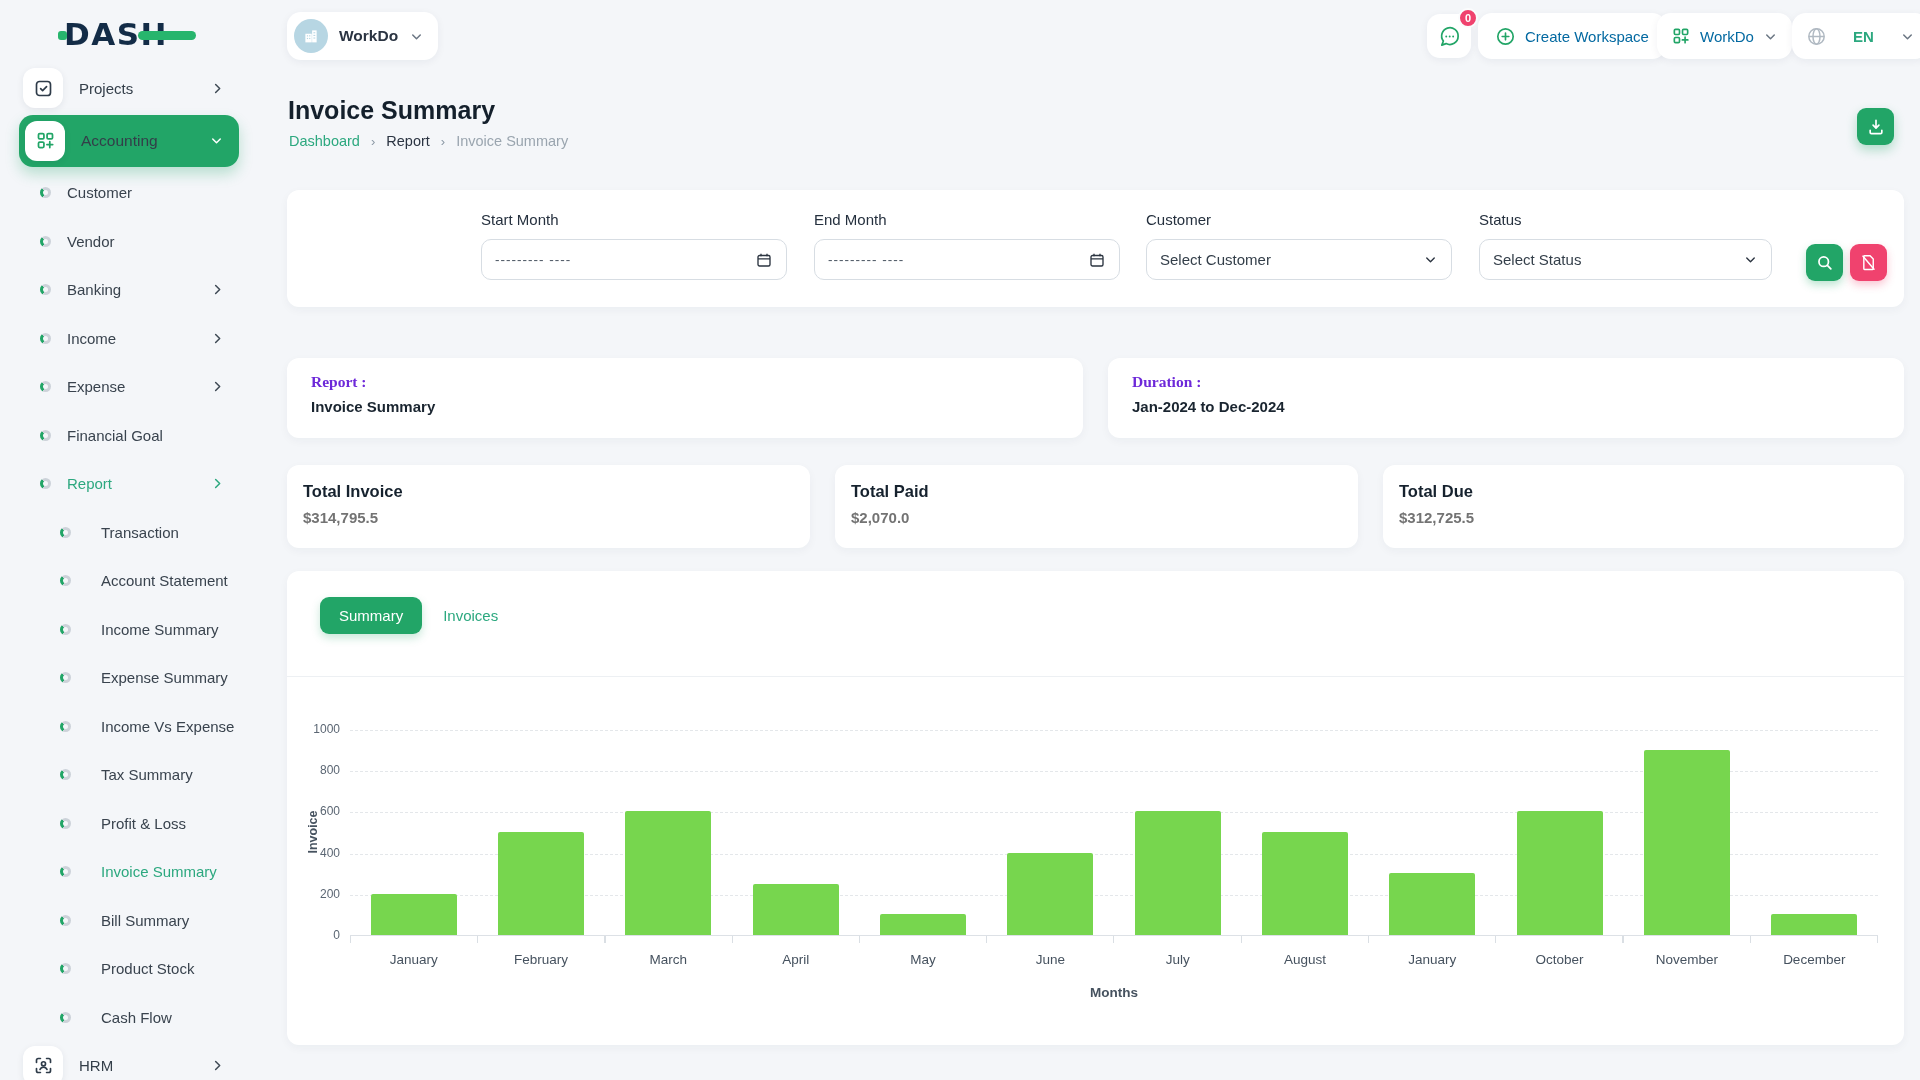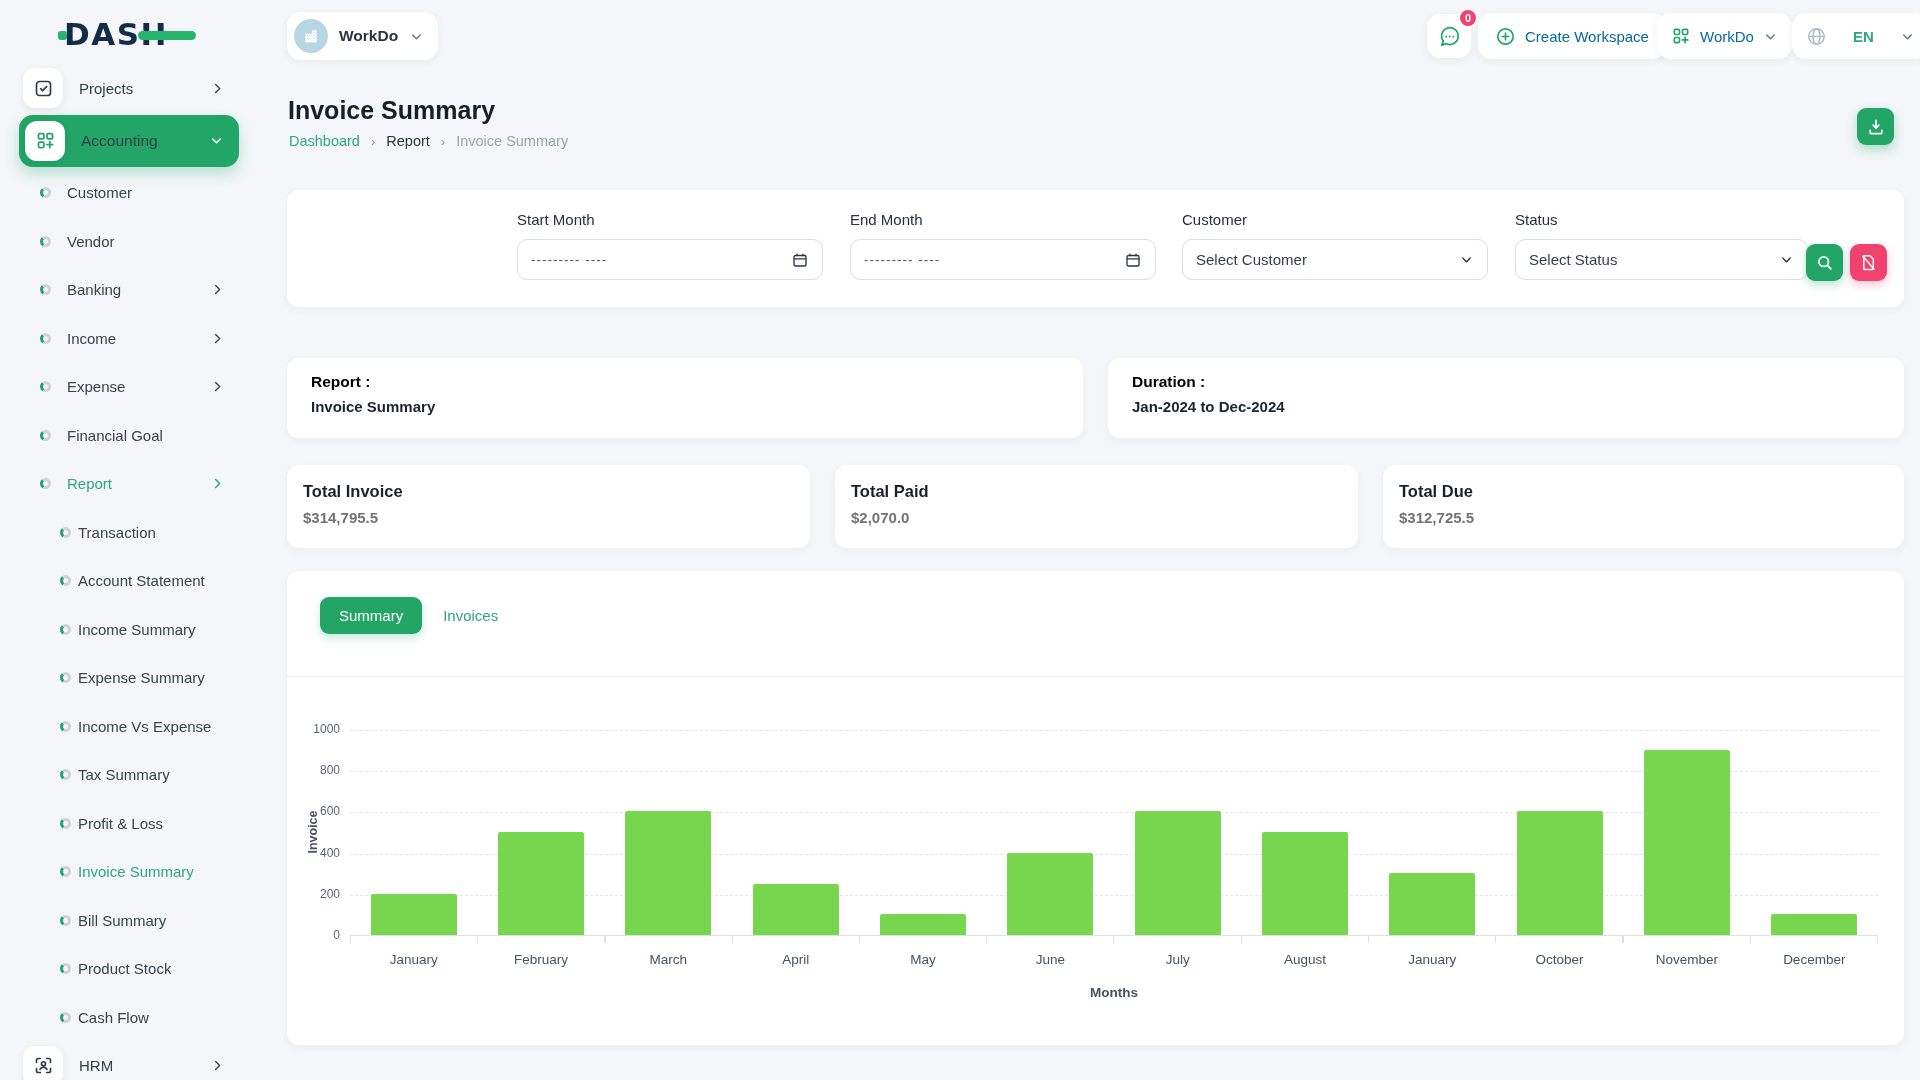--- a/index.html
+++ b/index.html
@@ -44,21 +44,21 @@
               box-shadow:0 2px 7px rgba(25,40,60,.08); display:flex; align-items:center; justify-content:center; }
   .icon-box svg { width:21px; height:21px; }
   .srow.top.active { height:56px; padding-left:1px; }
   .pill { margin-left:18px; width:220px; height:52px; background:#22a567; border-radius:14px;
           display:flex; align-items:center; padding-left:6px; box-shadow:0 7px 14px rgba(34,165,103,.28); }
   .pill .lbl { color:#fff; font-weight:700; margin-left:15px; font-size:15.5px; }
   .pill svg.chev { margin-left:auto; margin-right:15px; }
   .srow.sub { padding-left:40px; }
   .srow.subsub { padding-left:60px; }
   .srow.sub .lbl { margin-left:16px; }
-  .srow.subsub .lbl { margin-left:7px; }
+  .srow.subsub .lbl { margin-left:30px; }
   .srow.sub.active .lbl, .srow.subsub.active .lbl { color:#2ca87f; }
   .dot { width:11px; height:11px; border-radius:50%; position:relative; flex:none;
          background:conic-gradient(from 210deg,#22a567 0 30%,#ccd2d9 30% 100%); }
   .dot::after { content:""; position:absolute; inset:3px; border-radius:50%; background:#f4f6f9; }
 
   
   .page-title { position:absolute; left:288px; top:96px; font-size:25px; font-weight:700; color:#14202c; }
   .breadcrumb { position:absolute; left:289px; top:133px; display:flex; align-items:center; gap:11px; font-size:14.5px; }
   .bc-link { color:#2ca87f; cursor:pointer; }
   .bc-mid { color:#2b3442; cursor:pointer; }
@@ -66,35 +66,35 @@
   .bc-current { color:#9aa5af; }
   .download-btn { position:absolute; left:1857px; top:108px; width:37px; height:37px; border-radius:9px;
                   background:#22a567; display:flex; align-items:center; justify-content:center; cursor:pointer;
                   box-shadow:0 5px 11px rgba(34,165,103,.32); }
   .download-btn svg { width:20px; height:20px; }
 
   
   .card { position:absolute; background:#fff; border-radius:12px; box-shadow:0 3px 10px rgba(25,40,60,.045); }
 
   .filter-card { left:287px; top:190px; width:1617px; height:117px; }
-  .f-group { position:absolute; top:21px;margin-left:36px; }
+  .f-group { position:absolute; top:21px; }
   .f-label { font-size:15px; color:#25303e; margin-bottom:11px; }
   .f-input { height:41px; border:1px solid #d7dde3; border-radius:10px; background:#fff;
              display:flex; align-items:center; padding:0 13px; cursor:pointer; }
   .f-placeholder { font-size:13.5px; color:#4a5562; letter-spacing:1px; }
   .f-input .right-ico { margin-left:auto; }
   .f-value { font-size:15px; color:#333e49; }
   .sq-btn { position:absolute; top:54px; width:37px; height:37px; border-radius:9px; display:flex;
             align-items:center; justify-content:center; cursor:pointer; }
   .sq-btn svg { width:19px; height:19px; }
   .search-btn { left:1519px; background:#22a567; box-shadow:0 4px 9px rgba(34,165,103,.3); }
   .reset-btn { left:1563px; background:#f0426e; box-shadow:0 4px 9px rgba(240,66,110,.3); }
 
   .info-card { top:358px; width:796px; height:80px; padding:15px 24px; }
-  .info-label { font-size:15.5px; font-weight:700; color:#000000; margin-bottom:7px; }
+  .info-label { font-size:15.5px; font-weight:700; color:#6d28d9; margin-bottom:7px;font-family:Liberation Serif, serif; }
   .info-value { font-size:15px; font-weight:600; color:#1a2530; }
 
   .stat-card { top:465px; height:83px; padding:17px 16px; }
   .stat-label { font-size:16.5px; font-weight:700; color:#16222e; margin-bottom:8px; }
   .stat-value { font-size:15px; font-weight:700; color:#737373; }
 
   
   .chart-card { left:287px; top:571px; width:1617px; height:474px; }
   .tabs { position:absolute; left:33px; top:26px; display:flex; align-items:center; gap:19px; }
   .tab-active { background:#22a567; color:#fff; border-radius:9px; padding:10px 19px; font-size:15px;

